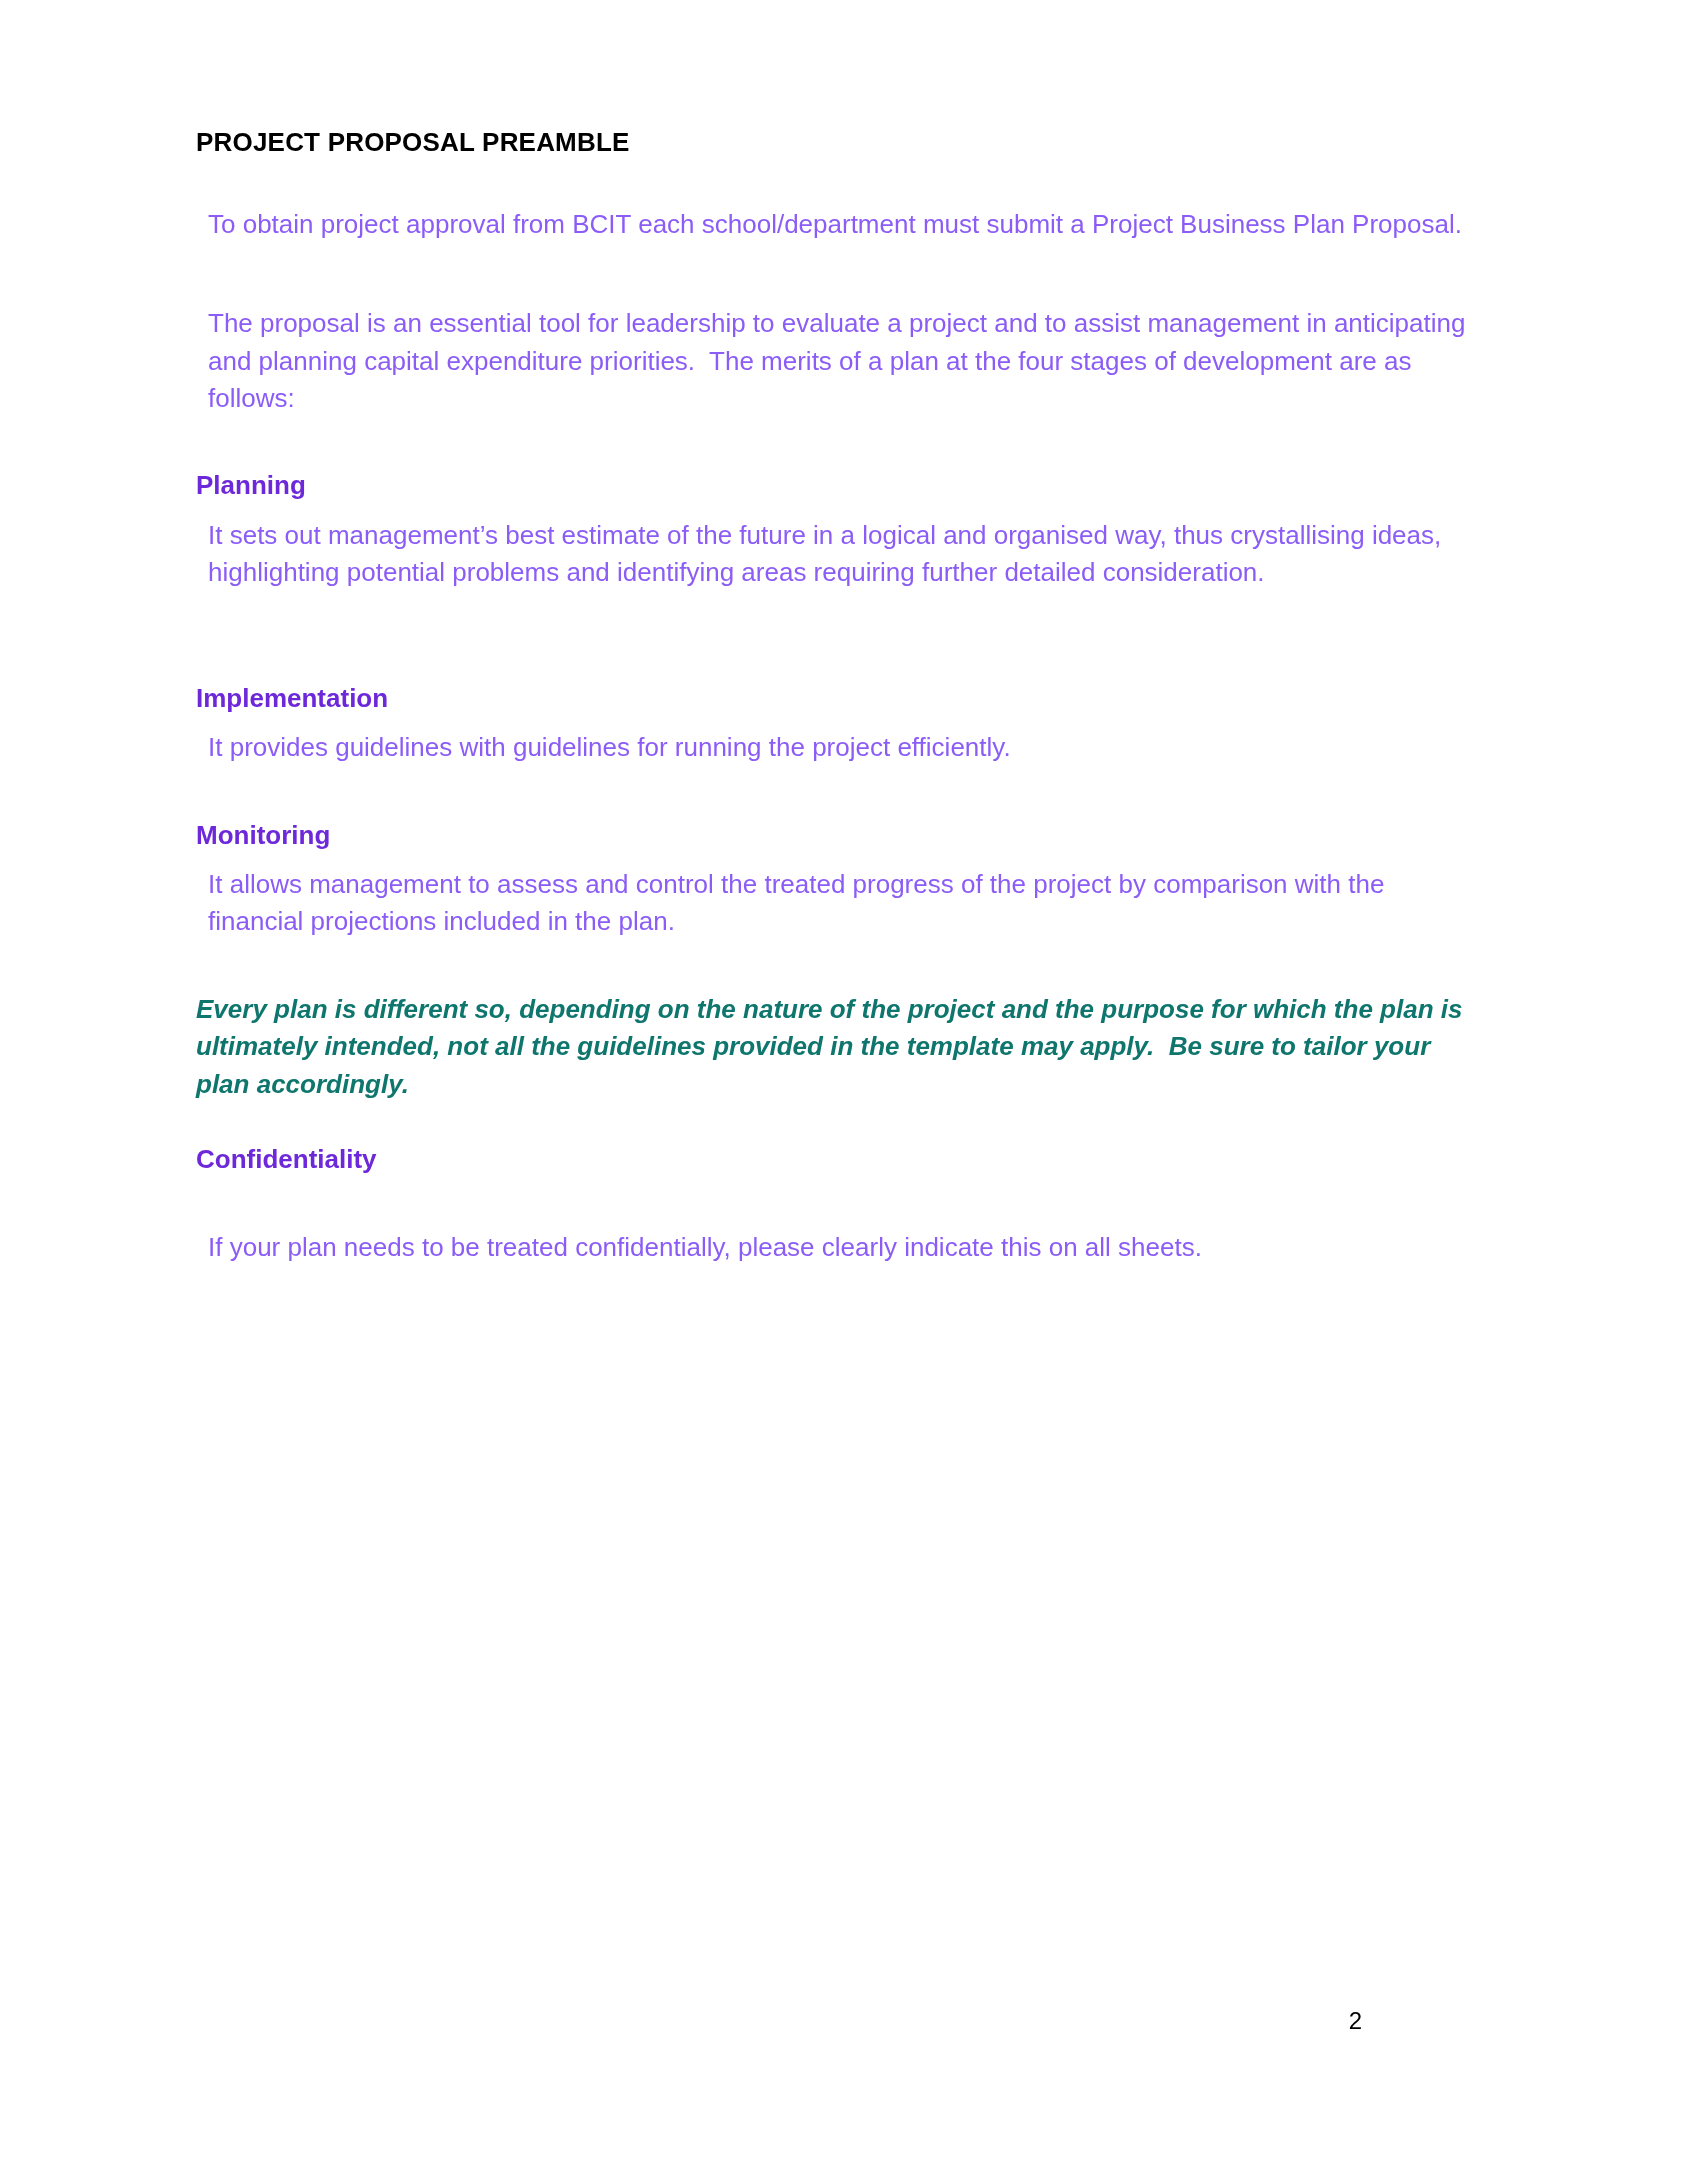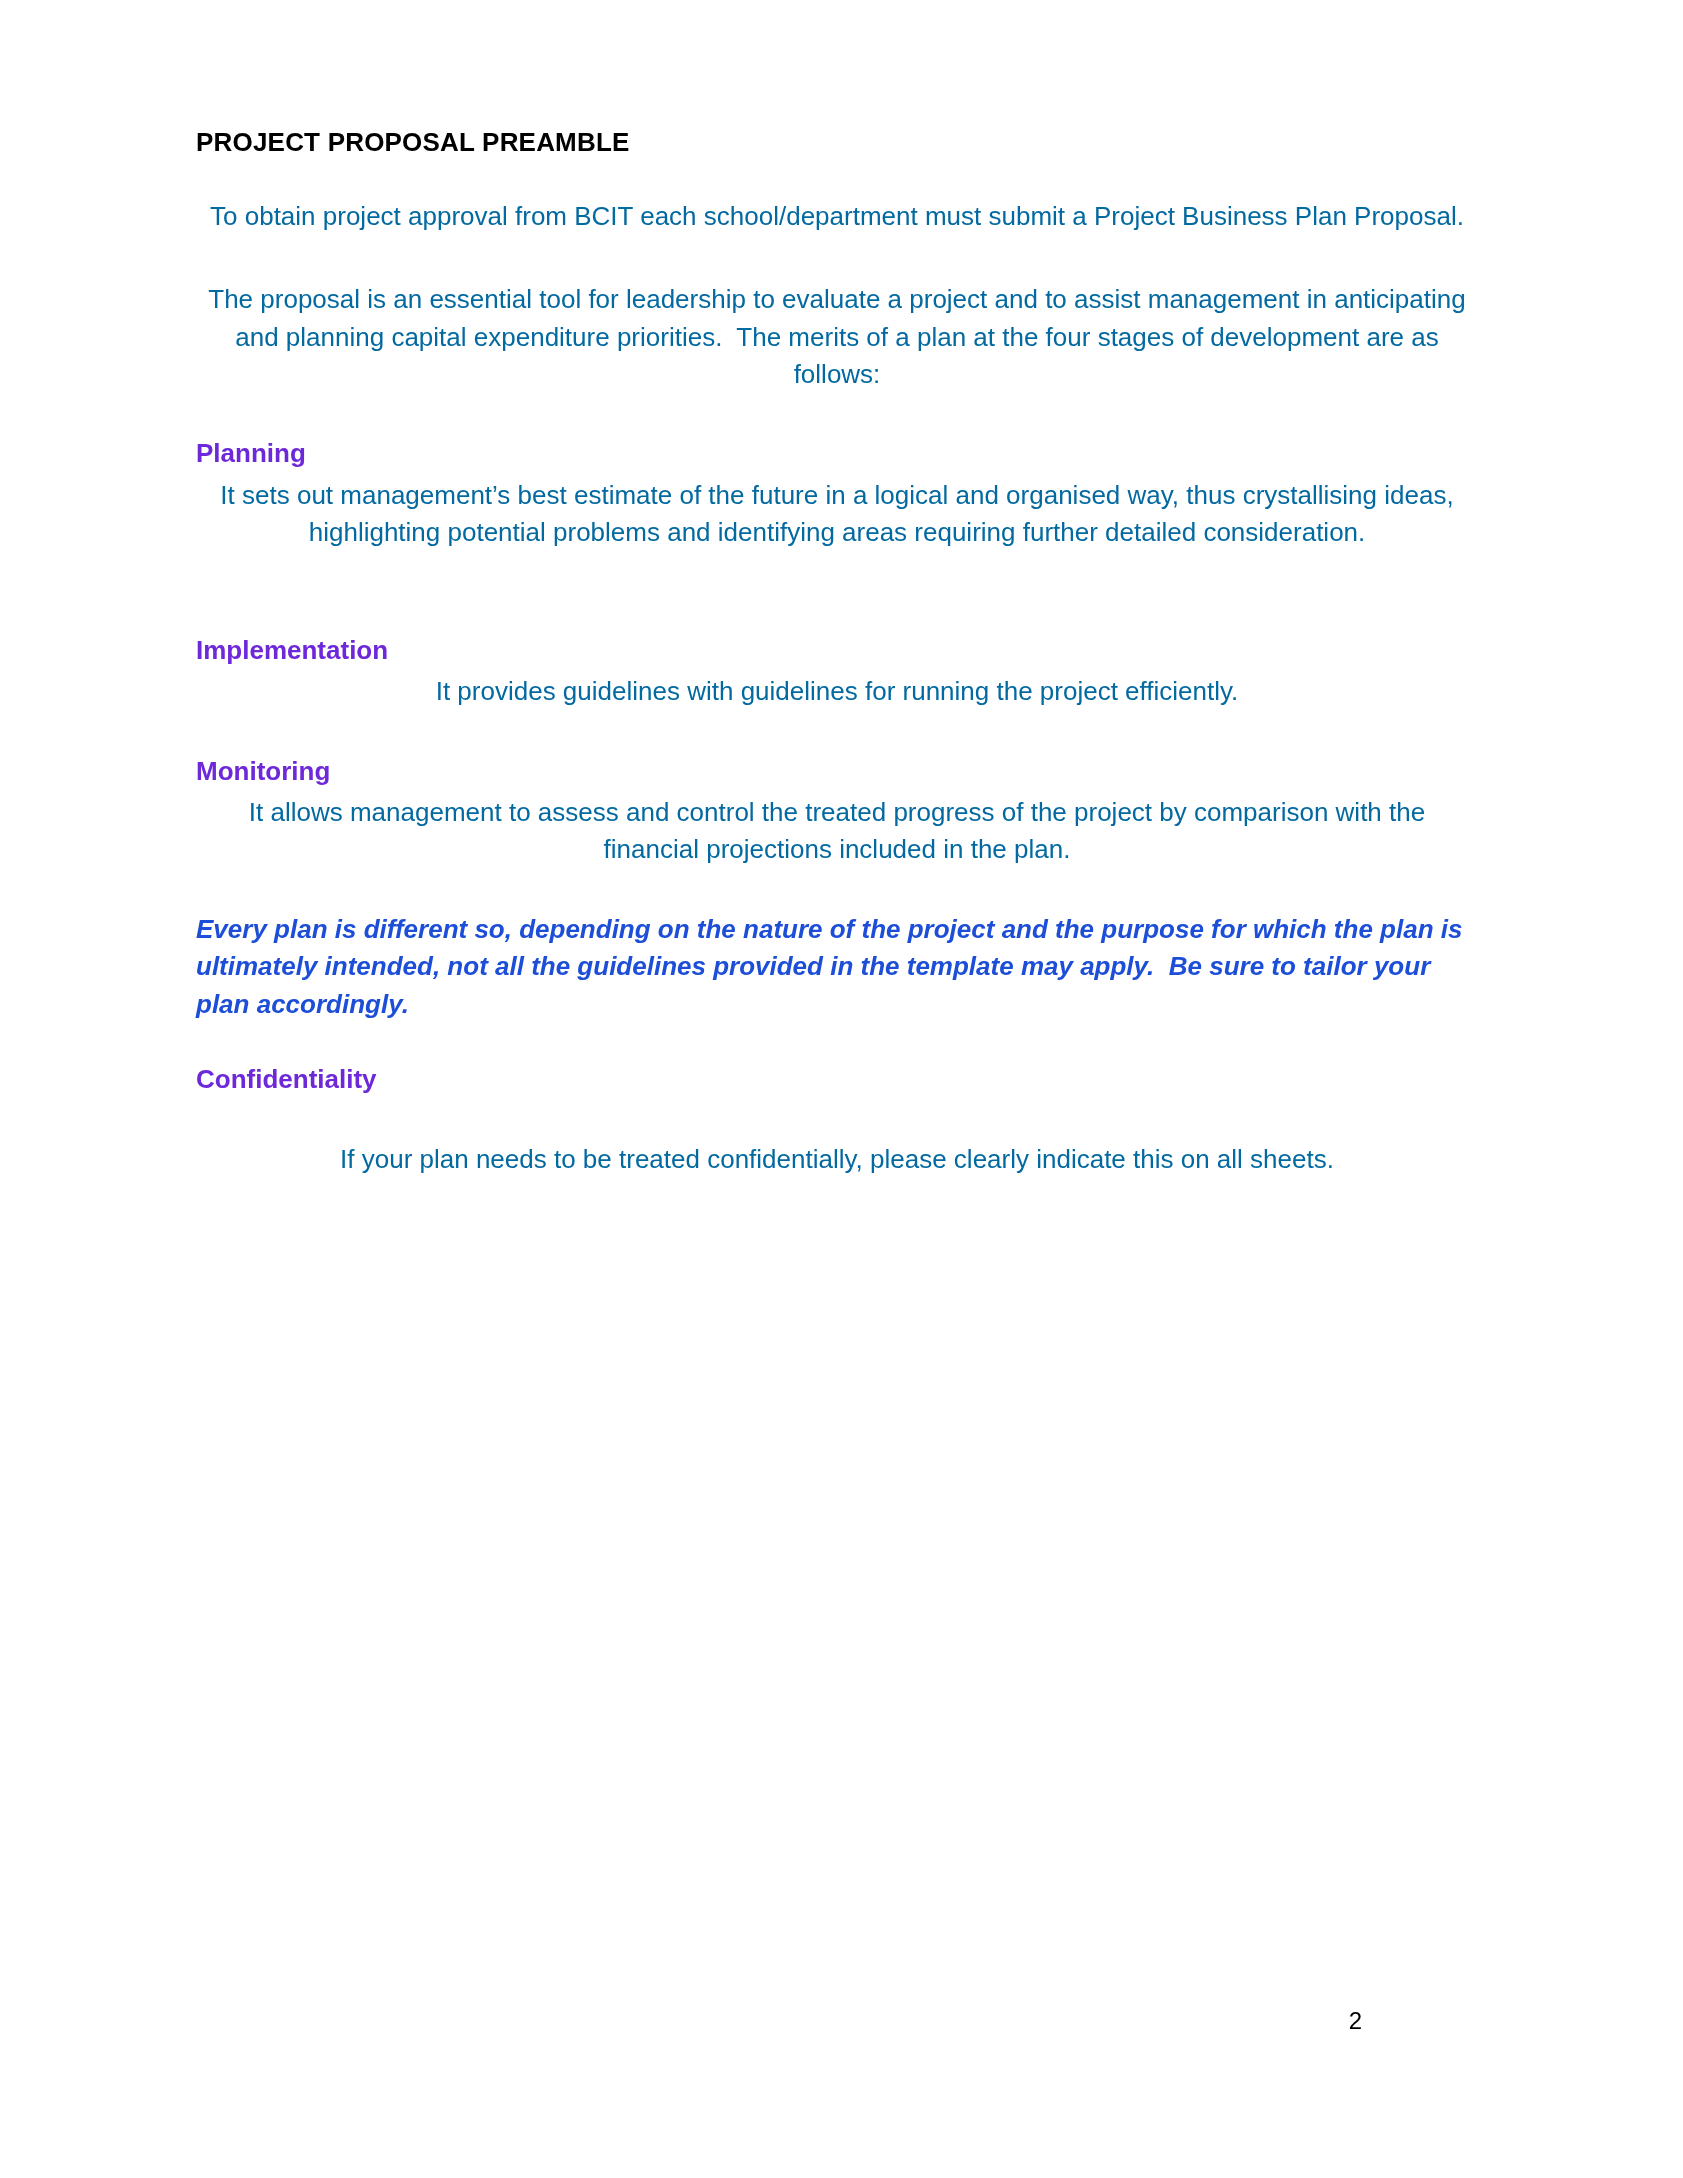--- a/index.html
+++ b/index.html
@@ -35,23 +35,23 @@
     font-weight: bold;
     letter-spacing: 0.2px;
     line-height: 1.18;
     margin: 0 0 0 0;
     color: #000000;
   }
 
   .para {
     font-size: 26px;
     line-height: 1.44;
-    margin: 4px;
-    color: #0369a1;
-    text-align: center;
+    margin: 12px;
+    color: #8b5cf6;
+    text-align: left;
     white-space: pre-wrap;
   }
 
   .section-heading {
     font-size: 26px;
     font-weight: bold;
     line-height: 1.44;
     margin: 0;
     color: #6d28d9;
   }
@@ -111,21 +111,21 @@
     <h2 class="section-heading">Implementation</h2>
     <p class="para">It provides guidelines with guidelines for running the project efficiently.</p>
 
     <div class="gap-section"></div>
 
     <h2 class="section-heading">Monitoring</h2>
     <p class="para">It allows management to assess and control the treated progress of the project by comparison with the financial projections included in the plan.</p>
 
     <div class="gap-note"></div>
 
-    <p class="note" id="note-paragraph" style="color: #1d4ed8;">Every plan is different so, depending on the nature of the project and the purpose for which the plan is ultimately intended, not all the guidelines provided in the template may apply.  Be sure to tailor your plan accordingly.</p>
+    <p class="note" id="note-paragraph" style="color: #0f766e;">Every plan is different so, depending on the nature of the project and the purpose for which the plan is ultimately intended, not all the guidelines provided in the template may apply.  Be sure to tailor your plan accordingly.</p>
 
     <div class="gap-heading"></div>
 
     <h2 class="section-heading">Confidentiality</h2>
 
     <div class="gap-para"></div>
 
     <p class="para">If your plan needs to be treated confidentially, please clearly indicate this on all sheets.</p>
 
   </div>

